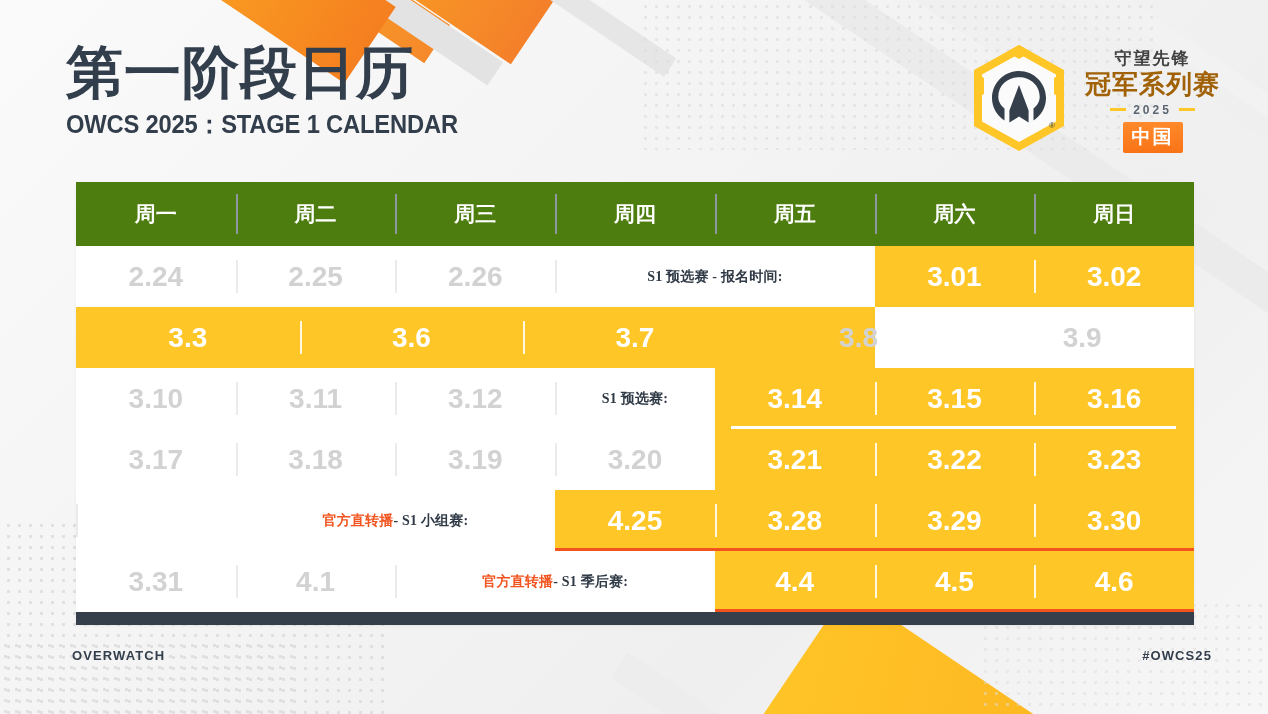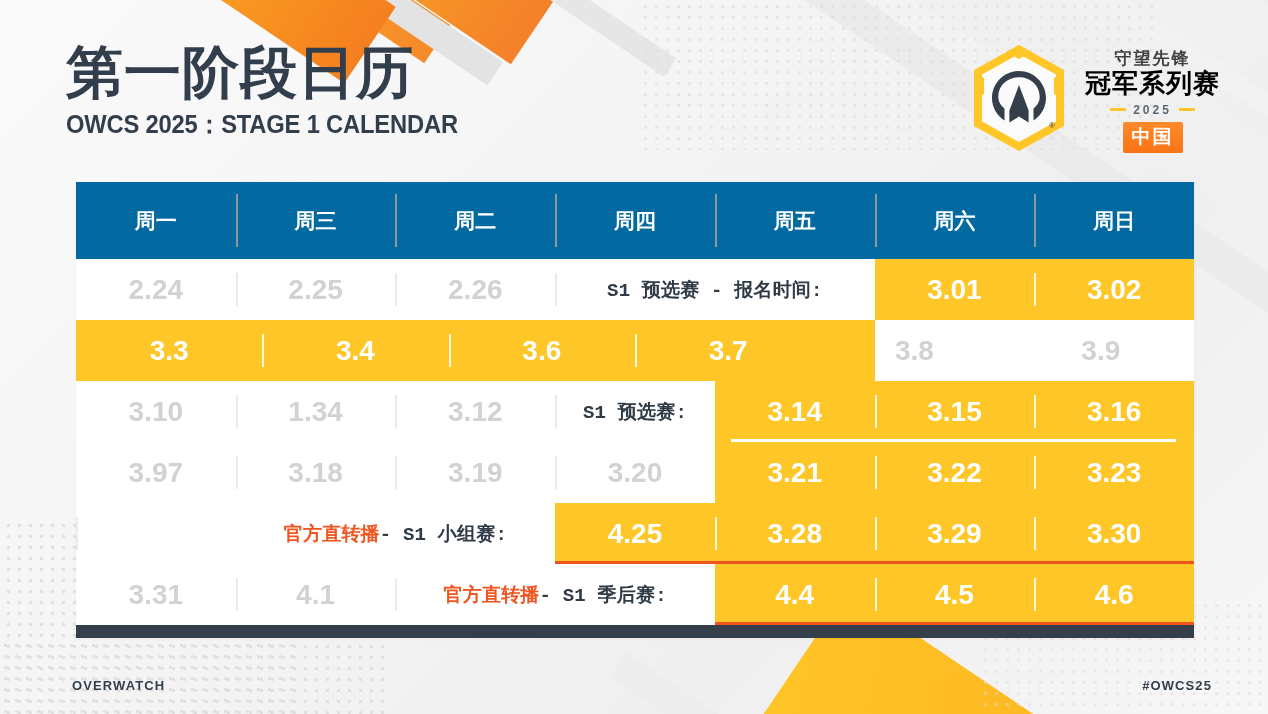--- a/index.html
+++ b/index.html
@@ -90,22 +90,22 @@
 
   #ow-badge { position:relative; width:104px; height:112px; }
   #ow-badge svg { display:block; width:104px; height:112px; }
 
   #logo-text { display:flex; flex-direction:column; align-items:center; gap:1px; padding-top:4px; }
   .lt-line1 {
     font-family:"DejaVu Sans", sans-serif;
     font-size:17px; font-weight:700; color:#404040; letter-spacing:2px;
   }
   .lt-line2 {
-    font-family:Liberation Mono, monospace;
-    font-size:26px; font-weight:700; color:#000000; letter-spacing:1px;
+    font-family:Liberation Serif, serif;
+    font-size:26px; font-weight:700; color:#a16207; letter-spacing:1px;
     line-height:1.08;
   }
   .lt-year-row { display:flex; align-items:center; gap:7px; margin-top:2px; }
   .lt-dash { width:16px; height:3px; background:#ffc627; }
   .lt-year { font-family:"Liberation Sans",sans-serif; font-size:12px; font-weight:700;
              color:#5b6672; letter-spacing:3px; }
   .lt-cn {
     margin-top:4px;
     background:linear-gradient(180deg,#ff8a2b 0%,#f97316 100%);
     color:#fff; font-family:"DejaVu Sans",sans-serif; font-weight:700;
@@ -114,21 +114,21 @@
 
   
   #calendar {
     position:absolute;
     left:76px; top:182px;
     width:1118px;
     background:#ffffff;
     box-shadow:0 1px 3px rgba(0,0,0,.05);
   }
 
-  #cal-head { display:flex; height:77px; background:#0369a1; }
+  #cal-head { display:flex; height:64px; background:#4d7c0f; }
   .hd-cell {
     flex:1 1 0;
     display:flex; align-items:center; justify-content:center;
     font-family:"DejaVu Sans", sans-serif;
     font-size:21px; font-weight:700; color:#ffffff;
     position:relative;
   }
   .hd-cell + .hd-cell::before {
     content:""; position:absolute; left:0; top:12px; bottom:12px;
     width:2px; background:#8e98a3;
@@ -143,22 +143,22 @@
     position:relative; z-index:2;
   }
   .cell.sep::before {
     content:""; position:absolute; left:0; top:14px; bottom:14px;
     width:2px; background:#ebebeb;
   }
   .cell.hi { color:#ffffff; }
   .cell.hi.sep::before { background:rgba(255,255,255,.85); }
 
   .cell.label {
-    color:#2f3a46; font-size:19px; letter-spacing:0.2px;
-    font-family:Liberation Mono, monospace;
+    color:#2f3a46; font-size:14px; letter-spacing:0.2px;
+    font-family:Liberation Serif, serif;
   }
   .cell.label .accent { color:#f1541f;text-align:center; }
 
   
   .hiband {
     position:absolute; z-index:1;
     background:#ffc627;
     top:0; bottom:0;
   }
   .white-rule {
@@ -167,21 +167,21 @@
   }
   .red-rule {
     position:absolute; z-index:3;
     height:3px; background:#f1541f;
   }
 
   #cal-foot { height:13px; background:#343f4b; }
 
   
   #footer-left, #footer-right {
-    position:absolute; top:678px;
+    position:absolute; top:648px;
     font-family:"Liberation Sans", sans-serif;
     font-size:13px; font-weight:700; color:#323e4b; letter-spacing:1.1px;
   }
   #footer-left  { left:72px; }
   #footer-right { right:56px;margin-left:40px; }
 </style>
 </head>
 <body>
 
 <div id="bg">
@@ -245,63 +245,62 @@
       </div>
       <div class="lt-cn">中国</div>
     </div>
   </div>
 </div>
 
 <div id="calendar">
 
   <div id="cal-head">
     <div class="hd-cell">周一</div>
+    <div class="hd-cell">周二</div>
     <div class="hd-cell">周三</div>
-    <div class="hd-cell">周二</div>
     <div class="hd-cell">周四</div>
     <div class="hd-cell">周五</div>
     <div class="hd-cell">周六</div>
     <div class="hd-cell">周日</div>
   </div>
 
   <div class="cal-row">
     <div class="hiband" style="left:71.428%; right:0;"></div>
     <div class="cell">2.24</div>
     <div class="cell sep">2.25</div>
     <div class="cell sep">2.26</div>
     <div class="cell sep label" style="flex:2 1 0;">S1 预选赛 - 报名时间:</div>
     <div class="cell hi">3.01</div>
     <div class="cell hi sep">3.02</div>
   </div>
 
   <div class="cal-row">
     <div class="hiband" style="left:0; width:71.428%;"></div>
     <div class="cell hi">3.3</div>
-    <div class="cell hi sep">3.4</div>
     <div class="cell hi sep">3.6</div>
     <div class="cell hi sep">3.7</div>
     <div class="cell">3.8</div>
     <div class="cell">3.9</div>
   </div>
 
   <div class="cal-row">
     <div class="hiband" style="left:57.142%; right:0;"></div>
     <div class="white-rule" style="left:58.6%; right:1.6%; bottom:0;"></div>
     <div class="cell">3.10</div>
-    <div class="cell sep">1.34</div>
+    <div class="cell sep">3.11</div>
     <div class="cell sep">3.12</div>
     <div class="cell sep label">S1 预选赛:</div>
     <div class="cell hi">3.14</div>
     <div class="cell hi sep">3.15</div>
     <div class="cell hi sep">3.16</div>
   </div>
 
   <div class="cal-row">
     <div class="hiband" style="left:57.142%; right:0;"></div>
-    <div class="cell">3.97</div>
+    <div class="cell">3.17</div>
     <div class="cell sep">3.18</div>
     <div class="cell sep">3.19</div>
     <div class="cell sep">3.20</div>
     <div class="cell hi">3.21</div>
     <div class="cell hi sep">3.22</div>
     <div class="cell hi sep">3.23</div>
   </div>
 
   <div class="cal-row">
     <div class="hiband" style="left:42.857%; right:0;"></div>

